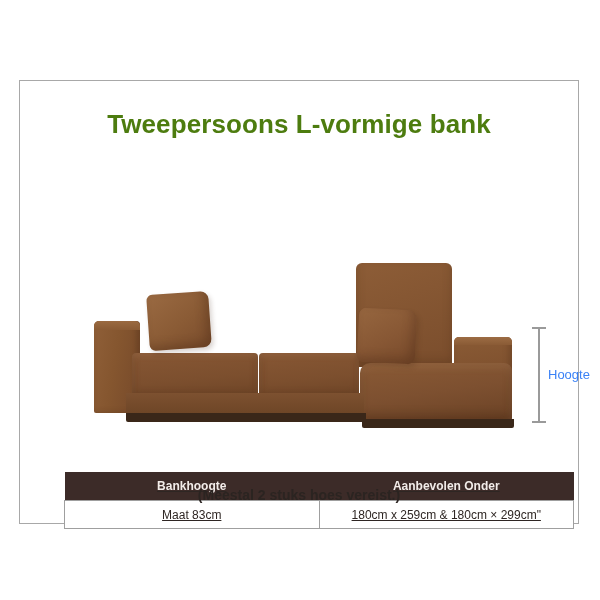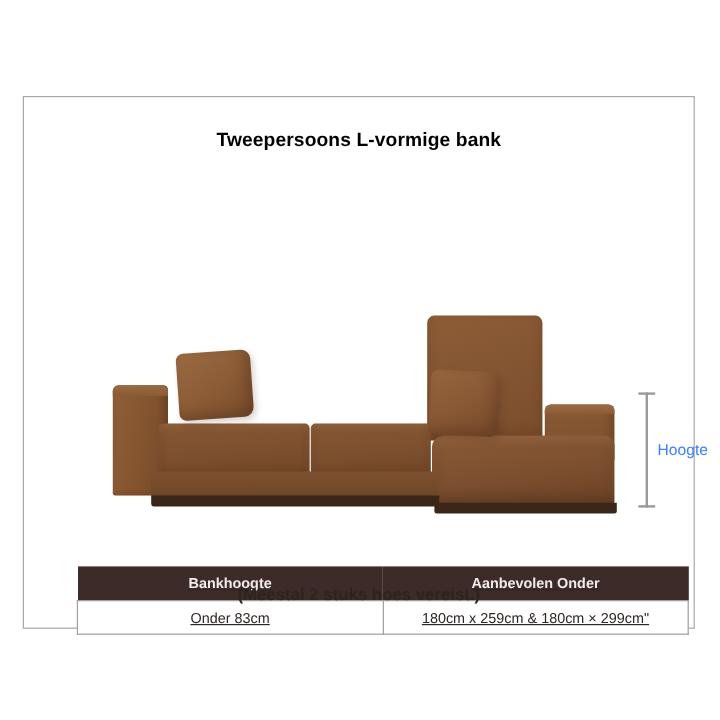--- a/index.html
+++ b/index.html
@@ -28,24 +28,24 @@
     box-sizing: border-box;
   }
 
   
   #guide-title {
     position: absolute;
     left: 0;
     top: 28px;
     width: 100%;
     text-align: center;
-    font-size: 16px;
+    font-size: 26px;
     font-weight: bold;
     letter-spacing: .1px;
-    color: #000000;
+    color: #4d7c0f;
   }
 
   
   #sofa-illustration {
     position: absolute;
     left: 60px;
     top: 160px;
     width: 440px;
     height: 190px;
   }
@@ -256,21 +256,21 @@
 
   <table id="size-table">
     <thead>
       <tr>
         <th>Bankhoogte</th>
         <th>Aanbevolen Onder</th>
       </tr>
     </thead>
     <tbody>
       <tr>
-        <td>Onder 83cm</td>
+        <td>Maat 83cm</td>
         <td>180cm x 259cm &amp; 180cm × 299cm"</td>
       </tr>
     </tbody>
   </table>
 
   <div id="footer-note">(Meestal 2 stuks hoes vereist.)</div>
 
 </div>
 
 </body></html>

